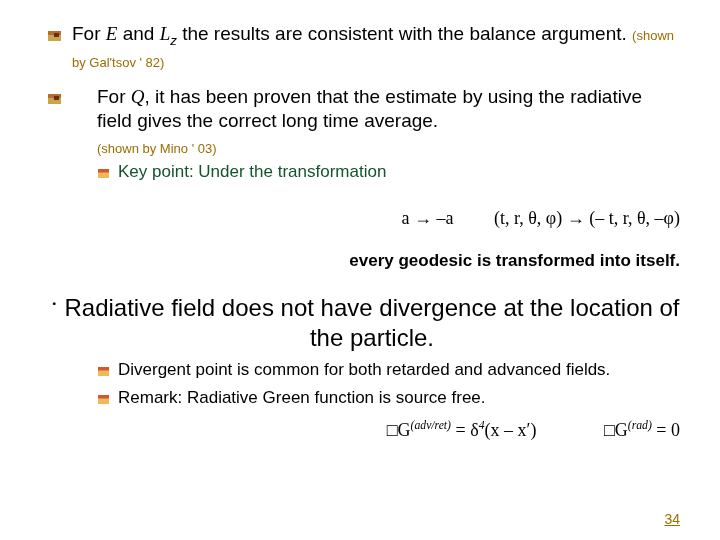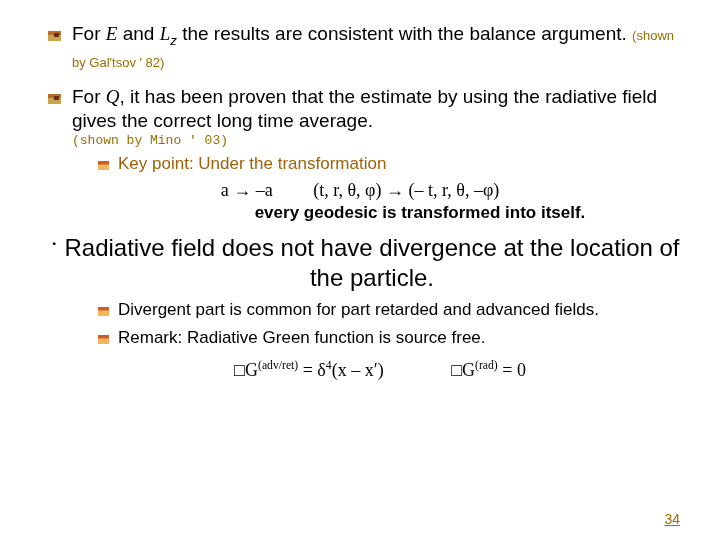--- a/index.html
+++ b/index.html
@@ -46,63 +46,63 @@
   }
   .dot-item .dot {
     flex: 0 0 20px;
     font-size: 18px;
     text-align:center;
   }
   .note {
     color: #9c6d00;
     font-size: 13px;
   }
-  .blue { color: #a16207; }
+  .blue { color: #14532d; }
   .italic {
     font-family: "Times New Roman", Georgia, serif;
     font-style: italic;
   }
   .sub { font-size: 0.7em; vertical-align: sub; font-style: italic; }
   .center {
-    text-align: center;
-    margin: 2px 0;
+    text-align: right;
+    margin: 22px 0;
   }
   .eq {
     font-family: "Times New Roman", Georgia, serif;
     font-size: 18px;
   }
-  .sup { font-size: 0.65em; vertical-align: super; }
+  .sup { font-size: 0.65em; vertical-align: super; font-style: italic; }
 </style>
 </head>
 <body>
 
 <div class="big-bullet">
   <div class="icon">
     <svg width="16" height="16" viewBox="0 0 16 16">
       <rect x="0" y="3" width="13" height="10" fill="#c9a64e"></rect>
       <rect x="0" y="3" width="13" height="4" fill="#b86d2a"></rect>
       <rect x="6" y="5" width="5" height="4" fill="#6a2e12"></rect>
     </svg>
   </div>
   <div class="text">
     <span> For </span><span class="italic">E</span><span> and </span><span class="italic">L</span><span class="sub">z</span><span> the results are consistent with the balance argument. </span><span class="note">(shown by Gal'tsov ' 82)</span>
   </div>
 </div>
 
-<div class="big-bullet" style="margin-top:12px;">
+<div class="big-bullet" style="margin-top:12px;gap:25px;">
   <div class="icon">
     <svg width="16" height="16" viewBox="0 0 16 16">
       <rect x="0" y="3" width="13" height="10" fill="#c9a64e"></rect>
       <rect x="0" y="3" width="13" height="4" fill="#b86d2a"></rect>
       <rect x="6" y="5" width="5" height="4" fill="#6a2e12"></rect>
     </svg>
   </div>
   <div class="text">
     <span>For </span><span class="italic">Q</span><span>, it has been proven that the estimate by  using the radiative field gives the correct long time average.</span>
-    <div class="note" style="margin-top:0px;font-family:Liberation Mono, monospace;">(shown by Mino ' 03)</div>
+    <div class="note" style="margin-top:8px;">(shown by Mino ' 03)</div>
   </div>
 </div>
 
 <div class="lvl2">
   <div class="icon">
     <svg width="13" height="13" viewBox="0 0 13 13">
       <rect x="0" y="2" width="11" height="9" fill="#efb85a"></rect>
       <rect x="0" y="2" width="11" height="3.5" fill="#d15a2a"></rect>
     </svg>
   </div>
@@ -124,21 +124,21 @@
   <div class="text" style="font-size:24px;text-align:center;">Radiative field does not have divergence at the location of the particle.</div>
 </div>
 
 <div class="lvl2" style="margin-top:6px;">
   <div class="icon">
     <svg width="13" height="13" viewBox="0 0 13 13">
       <rect x="0" y="2" width="11" height="9" fill="#efb85a"></rect>
       <rect x="0" y="2" width="11" height="3.5" fill="#d15a2a"></rect>
     </svg>
   </div>
-  <div class="text">Divergent part is common for part retarded and advanced fields.</div>
+  <div class="text">Divergent point is common for both retarded and advanced fields.</div>
 </div>
 
 <div class="lvl2">
   <div class="icon">
     <svg width="13" height="13" viewBox="0 0 13 13">
       <rect x="0" y="2" width="11" height="9" fill="#efb85a"></rect>
       <rect x="0" y="2" width="11" height="3.5" fill="#d15a2a"></rect>
     </svg>
   </div>
   <div class="text">Remark: Radiative Green function is source free.</div>

